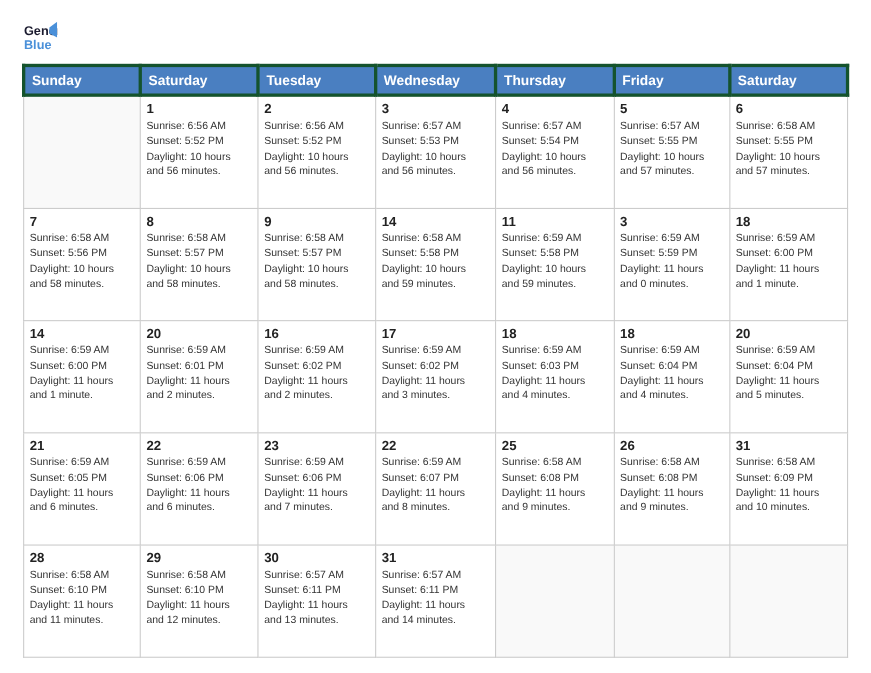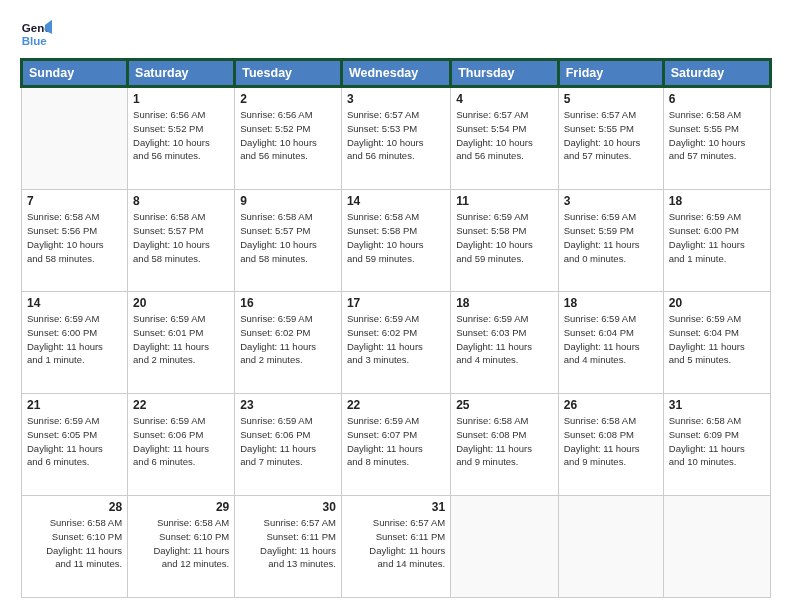--- a/index.html
+++ b/index.html
@@ -69,21 +69,20 @@
       border: 1px solid #ccc;
       vertical-align: top;
       padding: 4px 5px;
       font-size: 10px;
       color: #333;
       width: 113px;
       height: 78px;
     }
     .cal-table tr:last-child td {
       height: 70px;
-      text-align: right;
     }
     .day-num {
       font-size: 12px;
       font-weight: bold;
       color: #222;
       margin-bottom: 2px;
     }
     .day-info {
       font-size: 9.5px;
       color: #333;

